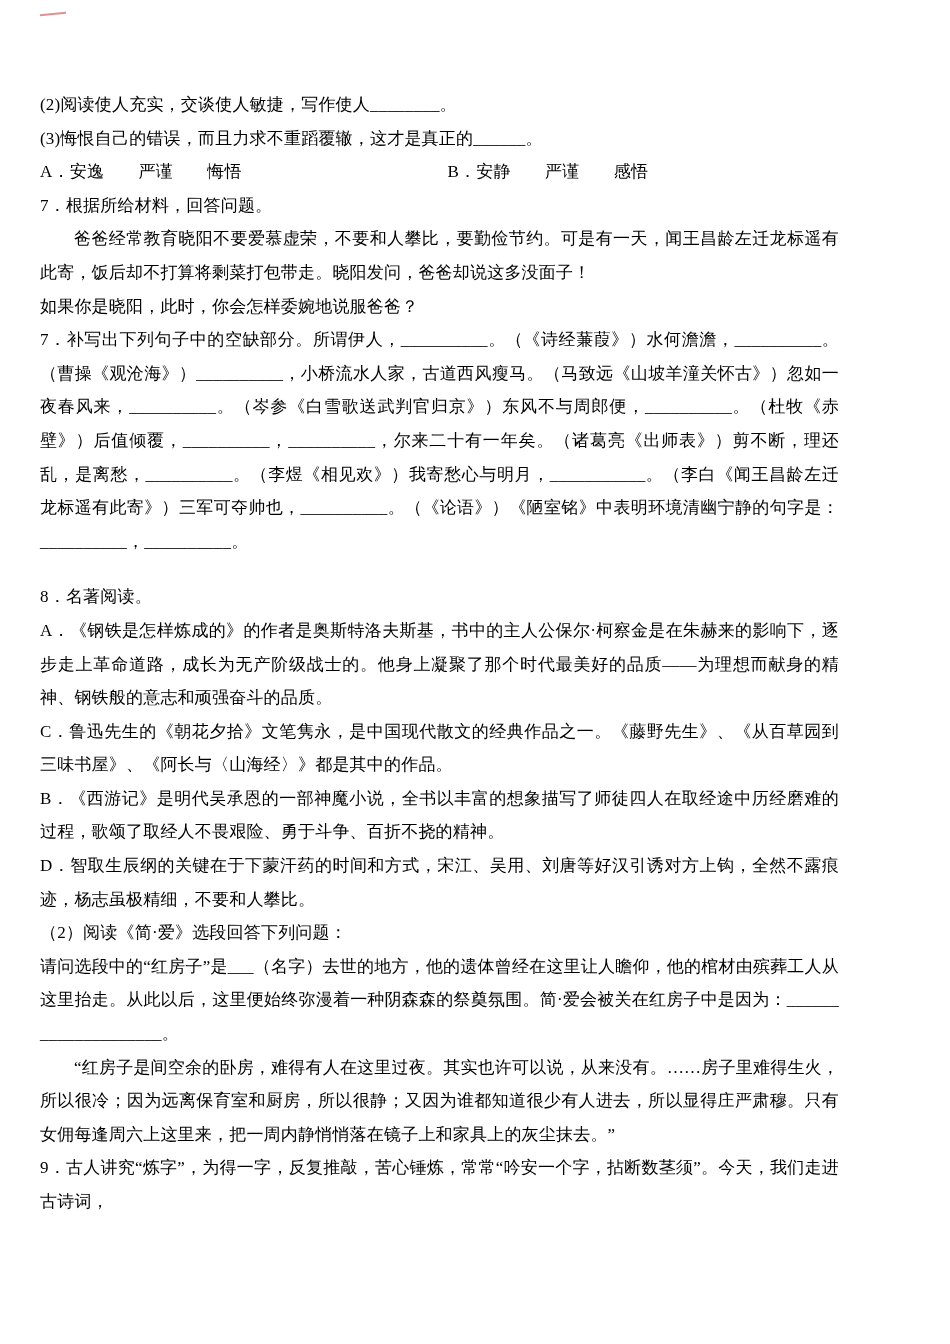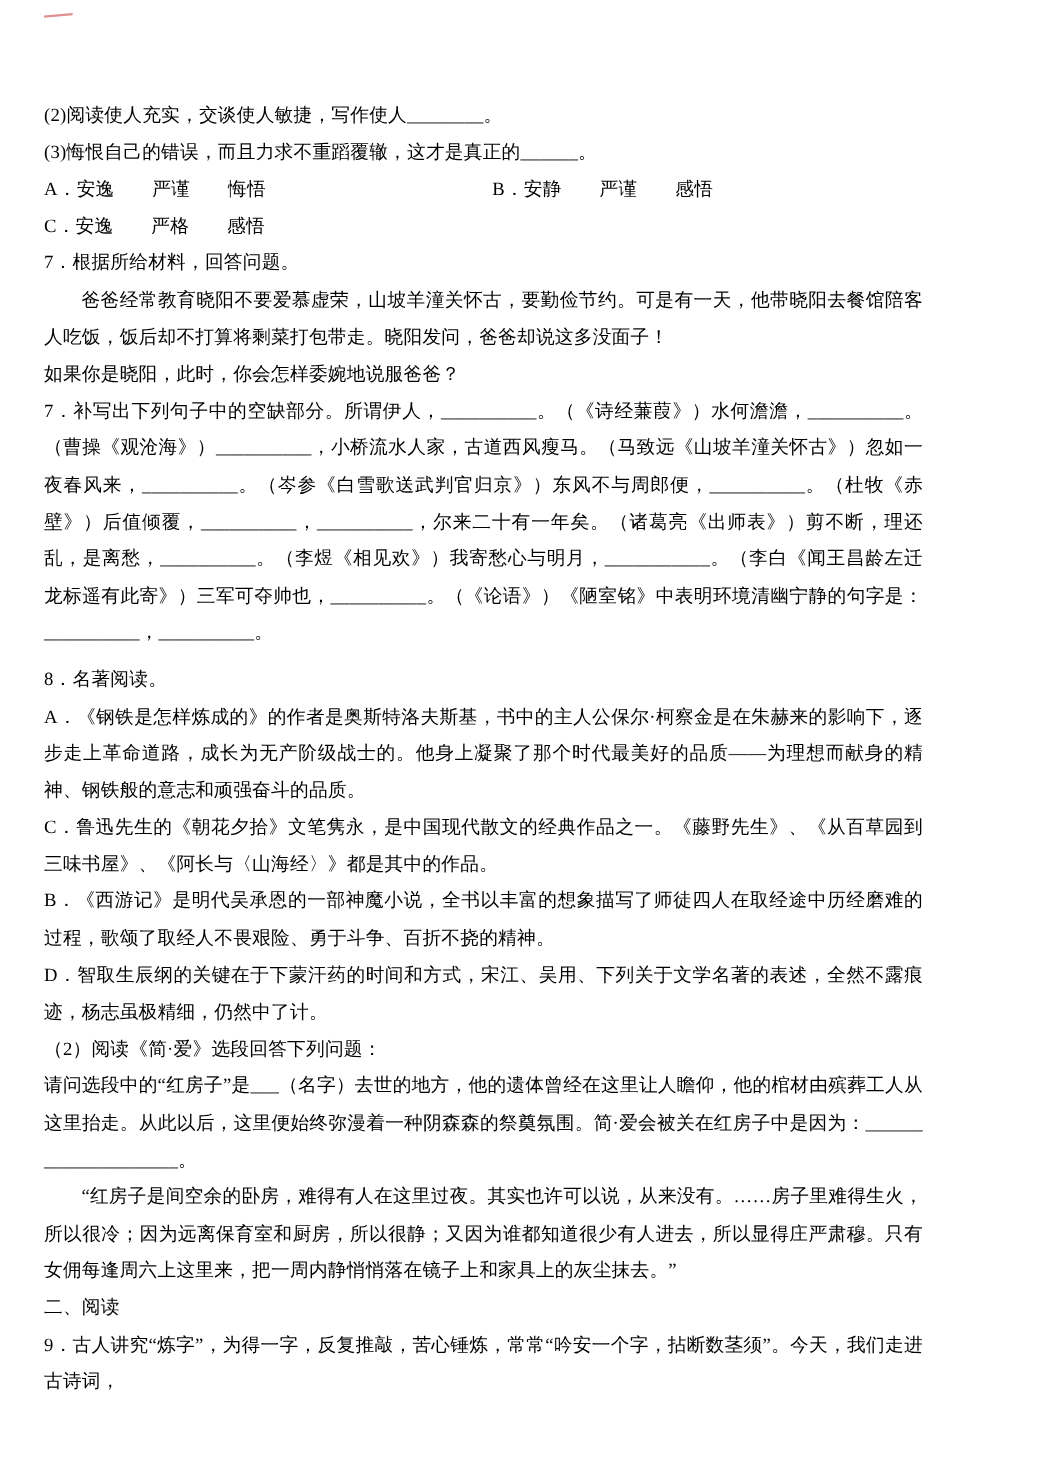--- a/index.html
+++ b/index.html
@@ -23,21 +23,21 @@
   .line {
     font-size: 17px;
     line-height: 33.6px;
     text-align: justify;
     letter-spacing: 0.2px;
     word-break: break-all;
   }
   .indent { text-indent: 2em; }
   .choices { display: flex; gap: 16px; }
   .choices .opt { width: 50%; display: inline-block; }
-  .gap-before { margin-top: 9px; }
+  .gap-before { margin-top: 22px; }
   .corner-mark {
     position: absolute;
     top: 7px; left: 40px;
     width: 26px; height: 8px;
     border-bottom: 2px solid rgba(195, 40, 40, 0.65);
     transform: skewY(-5deg);
     opacity: 0.8;
   }
 </style>
 </head>
@@ -48,35 +48,33 @@
   <div class="corner-mark"></div>
 
   <p class="line">(2)阅读使人充实，交谈使人敏捷，写作使人________。</p>
   <p class="line">(3)悔恨自己的错误，而且力求不重蹈覆辙，这才是真正的______。</p>
 
   <div class="line choices">
     <span class="opt">A．安逸　　严谨　　悔悟</span>
     <span class="opt">B．安静　　严谨　　感悟</span>
   </div>
   <div class="line choices">
-    <span class="opt">C．安逸　　严格　　感悟</span>
   </div>
 
   <p class="line">7．根据所给材料，回答问题。</p>
-  <p class="line indent">爸爸经常教育晓阳不要爱慕虚荣，山坡羊潼关怀古，要勤俭节约。可是有一天，他带晓阳去餐馆陪客人吃饭，饭后却不打算将剩菜打包带走。晓阳发问，爸爸却说这多没面子！</p>
+  <p class="line indent">爸爸经常教育晓阳不要爱慕虚荣，不要和人攀比，要勤俭节约。可是有一天，闻王昌龄左迁龙标遥有此寄，饭后却不打算将剩菜打包带走。晓阳发问，爸爸却说这多没面子！</p>
   <p class="line">如果你是晓阳，此时，你会怎样委婉地说服爸爸？</p>
 
   <p class="line">7．补写出下列句子中的空缺部分。所谓伊人，__________。（《诗经蒹葭》）水何澹澹，__________。（曹操《观沧海》）__________，小桥流水人家，古道西风瘦马。（马致远《山坡羊潼关怀古》）忽如一夜春风来，__________。（岑参《白雪歌送武判官归京》）东风不与周郎便，__________。（杜牧《赤壁》）后值倾覆，__________，__________，尔来二十有一年矣。（诸葛亮《出师表》）剪不断，理还乱，是离愁，__________。（李煜《相见欢》）我寄愁心与明月，___________。（李白《闻王昌龄左迁龙标遥有此寄》）三军可夺帅也，__________。（《论语》）《陋室铭》中表明环境清幽宁静的句字是：__________，__________。</p>
 
   <p class="line gap-before">8．名著阅读。</p>
   <p class="line">A．《钢铁是怎样炼成的》的作者是奥斯特洛夫斯基，书中的主人公保尔·柯察金是在朱赫来的影响下，逐步走上革命道路，成长为无产阶级战士的。他身上凝聚了那个时代最美好的品质——为理想而献身的精神、钢铁般的意志和顽强奋斗的品质。</p>
   <p class="line">C．鲁迅先生的《朝花夕拾》文笔隽永，是中国现代散文的经典作品之一。《藤野先生》、《从百草园到三味书屋》、《阿长与〈山海经〉》都是其中的作品。</p>
   <p class="line">B．《西游记》是明代吴承恩的一部神魔小说，全书以丰富的想象描写了师徒四人在取经途中历经磨难的过程，歌颂了取经人不畏艰险、勇于斗争、百折不挠的精神。</p>
-  <p class="line">D．智取生辰纲的关键在于下蒙汗药的时间和方式，宋江、吴用、下列关于文学名著的表述，全然不露痕迹，杨志虽极精细，仍然中了计。</p>
+  <p class="line">D．智取生辰纲的关键在于下蒙汗药的时间和方式，宋江、吴用、刘唐等好汉引诱对方上钩，全然不露痕迹，杨志虽极精细，不要和人攀比。</p>
 
   <p class="line">（2）阅读《简·爱》选段回答下列问题：</p>
   <p class="line">请问选段中的“红房子”是___（名字）去世的地方，他的遗体曾经在这里让人瞻仰，他的棺材由殡葬工人从这里抬走。从此以后，这里便始终弥漫着一种阴森森的祭奠氛围。简·爱会被关在红房子中是因为：____________________。</p>
   <p class="line indent">“红房子是间空余的卧房，难得有人在这里过夜。其实也许可以说，从来没有。……房子里难得生火，所以很冷；因为远离保育室和厨房，所以很静；又因为谁都知道很少有人进去，所以显得庄严肃穆。只有女佣每逢周六上这里来，把一周内静悄悄落在镜子上和家具上的灰尘抹去。”</p>
 
-  <p class="line">二、阅读</p>
   <p class="line">9．古人讲究“炼字”，为得一字，反复推敲，苦心锤炼，常常“吟安一个字，拈断数茎须”。今天，我们走进古诗词，</p>
 
 </div>
 
 </body></html>

